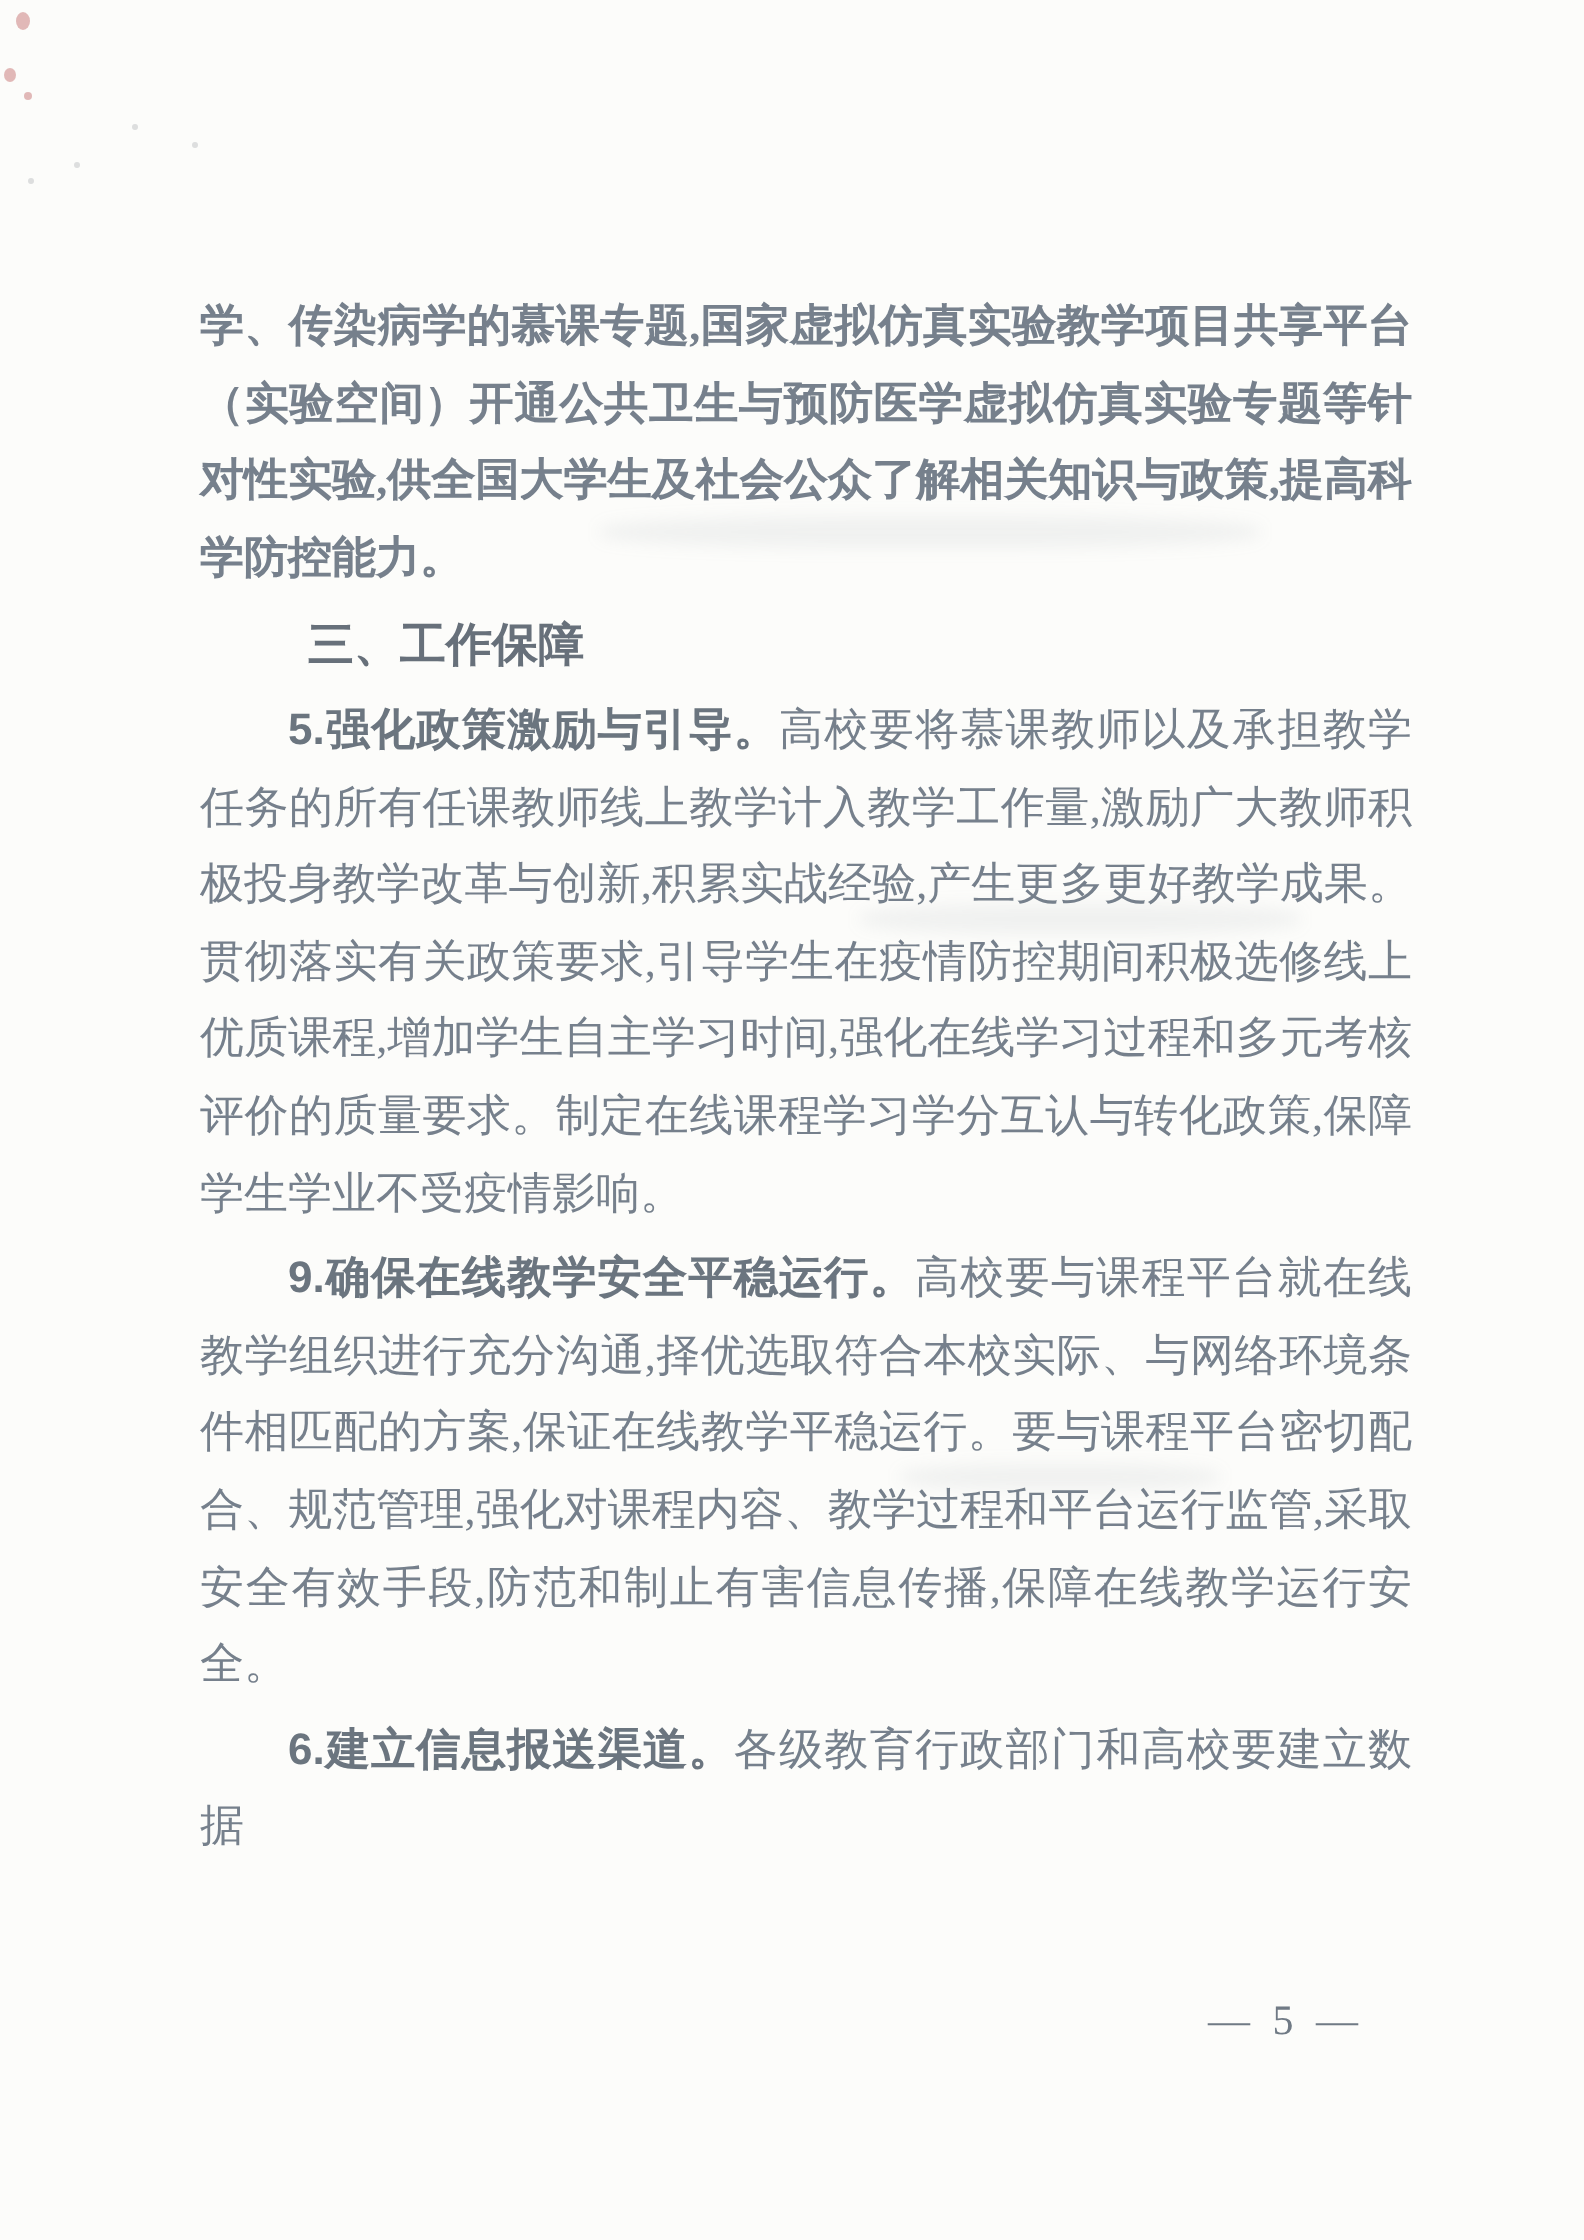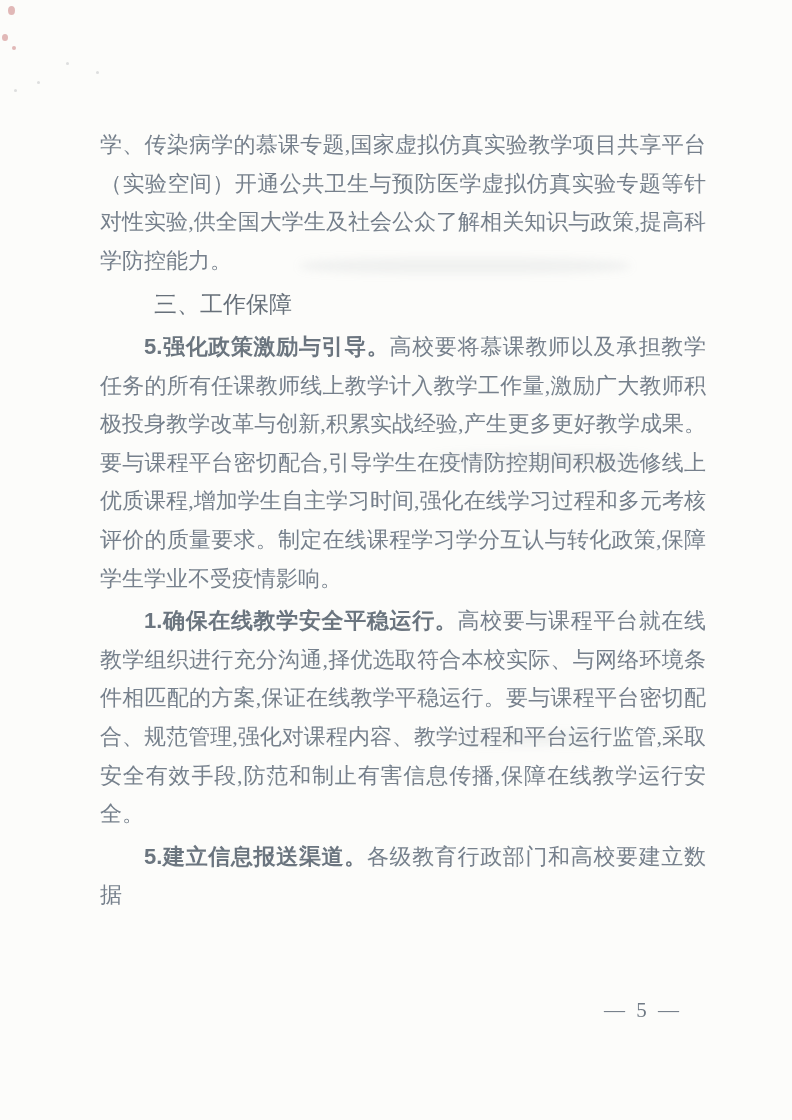--- a/index.html
+++ b/index.html
@@ -23,31 +23,32 @@
     width: 606px;
     font-size: 22px;
     line-height: 38.6px;
     text-align: justify;
     text-justify: inter-character;
   }
   .content p {
     margin: 4px 0 0 0;
   }
   .content p.continuation {
-    margin-top: 0;
+    margin-top: 18px;
     text-indent: 0;
+    font-weight: bold;
   }
   .content p.numbered {
     text-indent: 2em;
   }
   .section-heading {
     margin: 5px 0 0 0;
     font-size: 23px;
     line-height: 38.6px;
-    font-weight: 400;
+    font-weight: 700;
     color: #67707a;
     text-indent: 2.35em;
     font-family: "Liberation Sans", "DejaVu Sans", sans-serif;
   }
   .lead {
     font-weight: 700;
     color: #6b757f;
     font-family: "Liberation Sans", "DejaVu Sans", sans-serif;
   }
   .page-number {
@@ -90,23 +91,23 @@
   <div class="smudge" style="left:430px; top:452px; width:220px; height:15px;"></div>
   <div class="smudge" style="left:450px; top:732px; width:160px; height:13px;"></div>
 
   <div class="content">
 
     <p class="continuation">学、传染病学的慕课专题,国家虚拟仿真实验教学项目共享平台（实验空间）开通公共卫生与预防医学虚拟仿真实验专题等针对性实验,供全国大学生及社会公众了解相关知识与政策,提高科学防控能力。</p>
 
     <h2 class="section-heading">三、工作保障</h2>
 
 
-    <p class="numbered"><span class="lead">5.强化政策激励与引导。</span><span>高校要将慕课教师以及承担教学任务的所有任课教师线上教学计入教学工作量,激励广大教师积极投身教学改革与创新,积累实战经验,产生更多更好教学成果。要与课程平台密切配合,引导学生在疫情防控期间积极选修线上优质课程,增加学生自主学习时间,强化在线学习过程和多元考核评价的质量要求。制定在线课程学习学分互认与转化政策,保障学生学业不受疫情影响。</span></p>
+    <p class="numbered"><span class="lead">5.强化政策激励与引导。</span><span>高校要将慕课教师以及承担教学任务的所有任课教师线上教学计入教学工作量,激励广大教师积极投身教学改革与创新,积累实战经验,产生更多更好教学成果。贯彻落实有关政策要求,引导学生在疫情防控期间积极选修线上优质课程,增加学生自主学习时间,强化在线学习过程和多元考核评价的质量要求。制定在线课程学习学分互认与转化政策,保障学生学业不受疫情影响。</span></p>
 
-    <p class="numbered"><span class="lead">1.确保在线教学安全平稳运行。</span><span>高校要与课程平台就在线教学组织进行充分沟通,择优选取符合本校实际、与网络环境条件相匹配的方案,保证在线教学平稳运行。要与课程平台密切配合、规范管理,强化对课程内容、教学过程和平台运行监管,采取安全有效手段,防范和制止有害信息传播,保障在线教学运行安全。</span></p>
+    <p class="numbered"><span class="lead">9.确保在线教学安全平稳运行。</span><span>高校要与课程平台就在线教学组织进行充分沟通,择优选取符合本校实际、与网络环境条件相匹配的方案,保证在线教学平稳运行。要与课程平台密切配合、规范管理,强化对课程内容、教学过程和平台运行监管,采取安全有效手段,防范和制止有害信息传播,保障在线教学运行安全。</span></p>
 
-    <p class="numbered"><span class="lead">5.建立信息报送渠道。</span><span>各级教育行政部门和高校要建立数据</span></p>
+    <p class="numbered"><span class="lead">6.建立信息报送渠道。</span><span>各级教育行政部门和高校要建立数据</span></p>
 
   </div>
 
   <div class="page-number">— 5 —</div>
 
 </div>
 
 </body></html>

